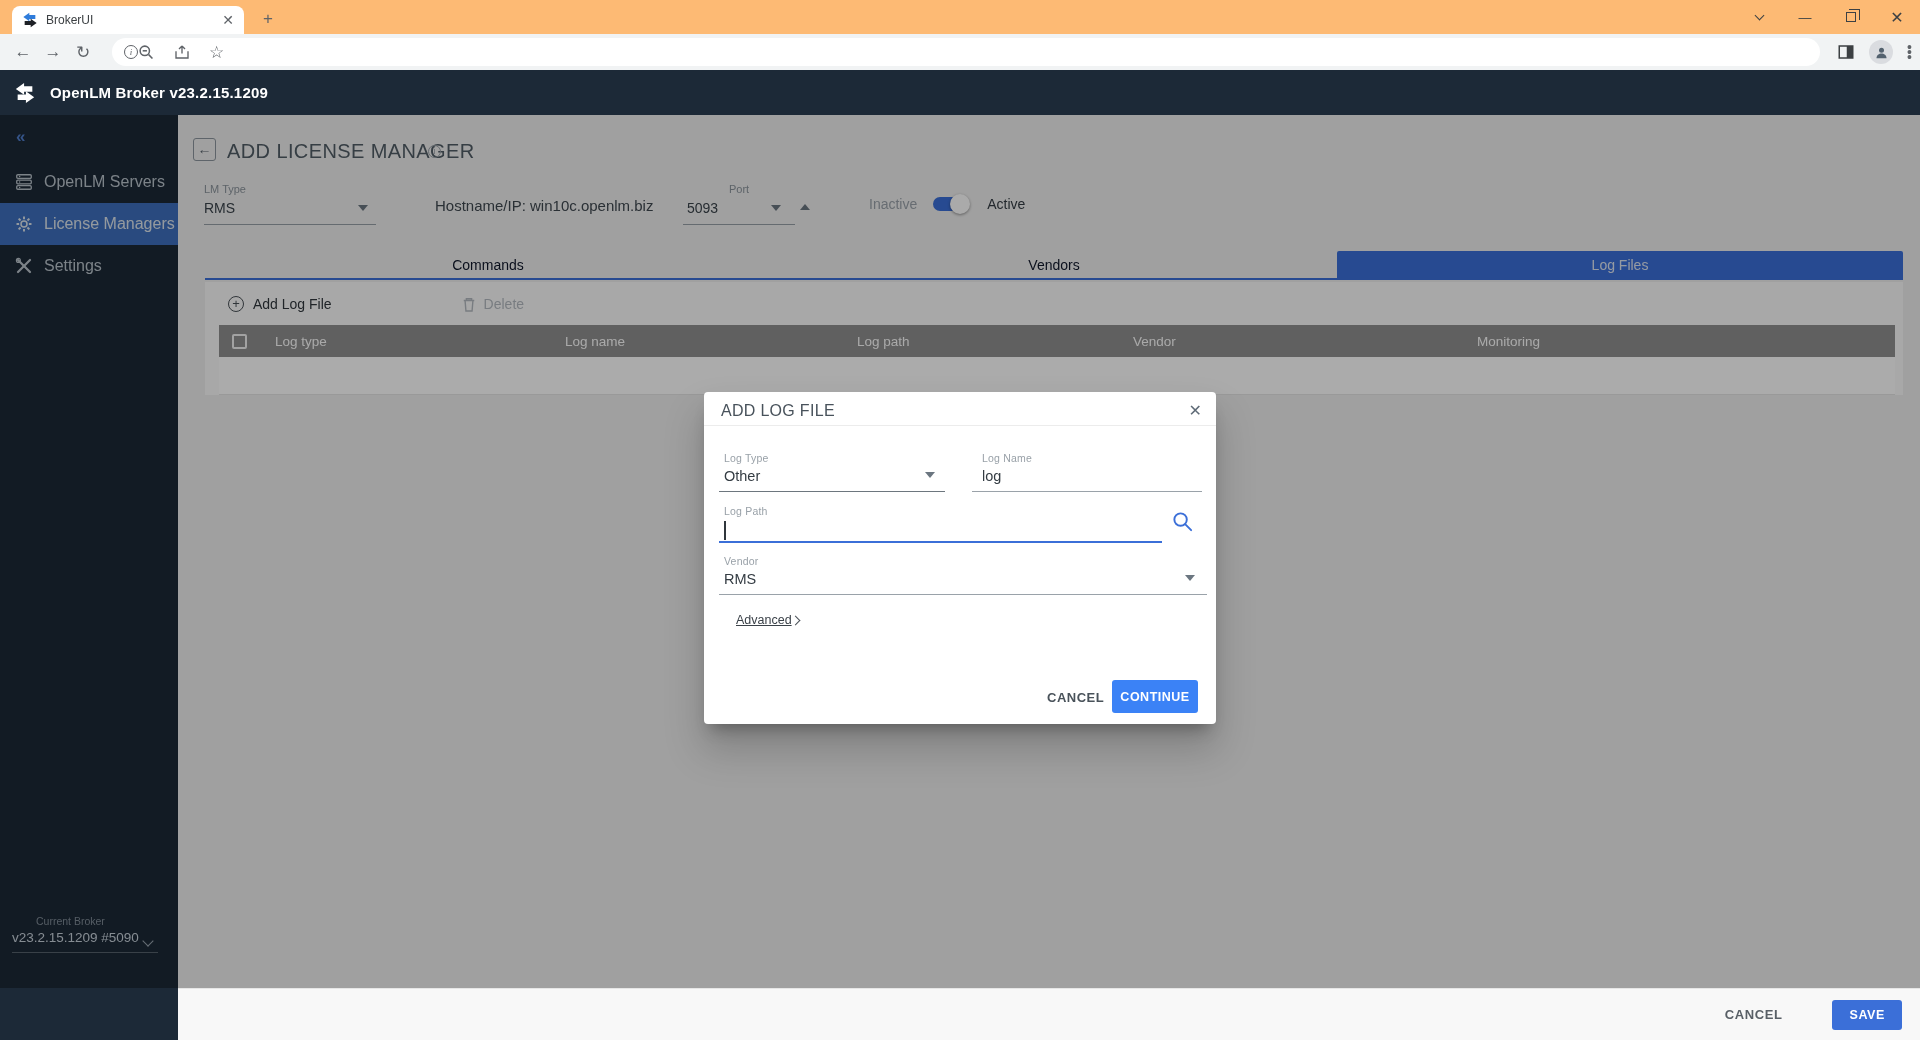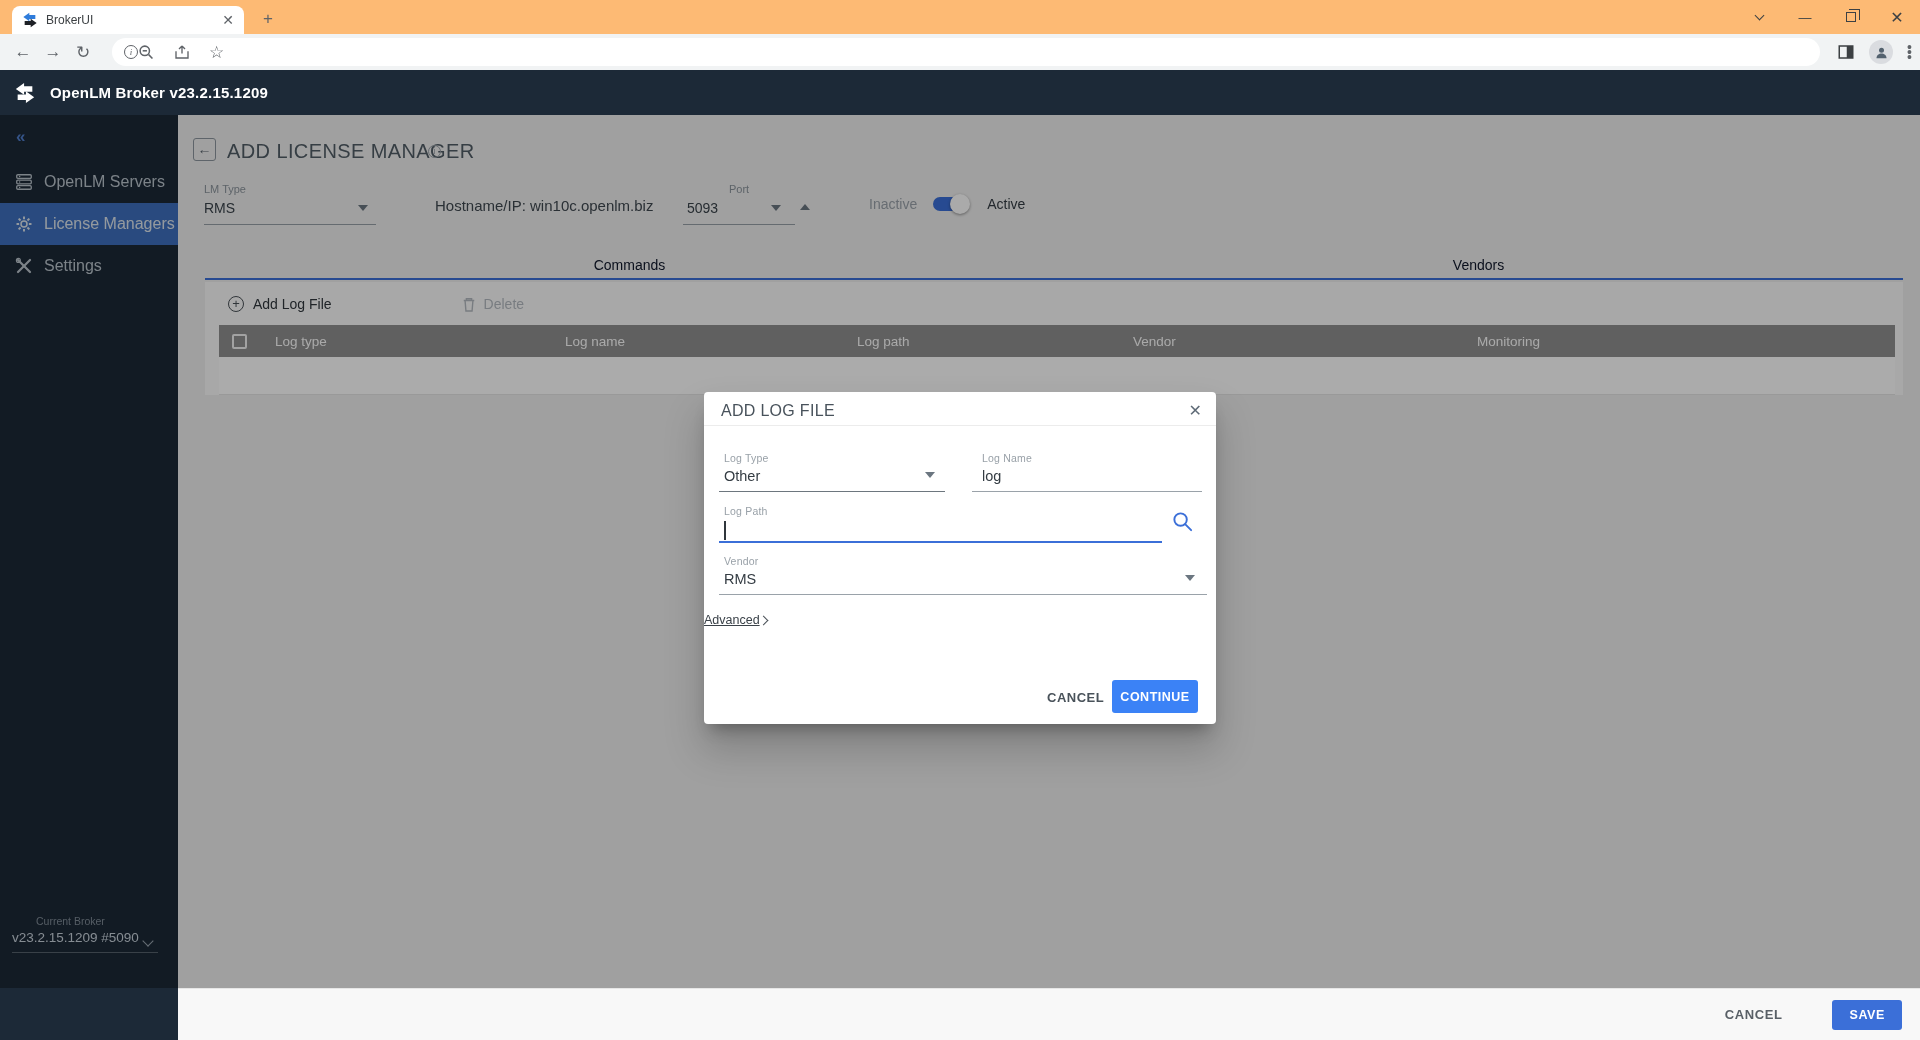--- a/index.html
+++ b/index.html
@@ -277,20 +277,21 @@
         <span class="tog-off">Inactive</span>
         <span class="track" style="margin:0 14px 0 16px;">
             <span class="knob"></span>
           </span>
         <span class="tog-on" style="margin-left:6px;">Active</span>
       </div>
 
       <div class="abs tabsrow">
         <div class="apptab">Commands</div>
         <div class="apptab">Vendors</div>
+        <div class="apptab sel">Log Files</div>
       </div>
 
       <div class="abs card">
         <div class="tooltb">
           <div class="addbtn">
             <span class="pluscirc">+</span>
             <span class="addlabel">Add Log File</span>
           </div>
           <div class="delbtn">
             <svg width="14" height="16" viewBox="0 0 16 18">
@@ -350,21 +351,21 @@
       <line x1="15" y1="15" x2="21" y2="21" stroke="#3b6fd8" stroke-width="2" stroke-linecap="round"></line>
     </svg>
 
     <div class="abs" style="left:15px; top:163px; width:488px;">
       <div class="m-label" style="padding-left:5px;">Vendor</div>
       <div class="m-value" style="margin-top:4px; padding-left:5px;">RMS</div>
       <span class="caret-d abs" style="right:12px; top:20px;"></span>
       <div class="m-uline" style="margin-top:7px;"></div>
     </div>
 
-    <div class="abs" style="left:0; top:221px; display:flex; align-items:center; ">
+    <div class="abs" style="left:32px; top:221px; display:flex; align-items:center; ">
       <span class="adv">Advanced</span>
       <span class="adv-chev"></span>
     </div>
 
     <div class="abs m-cancel" style="left:343px; top:298px;">CANCEL</div>
     <button class="m-continue abs" style="left:408px; top:288px;">CONTINUE</button>
   </div>
 
 </div>
 

